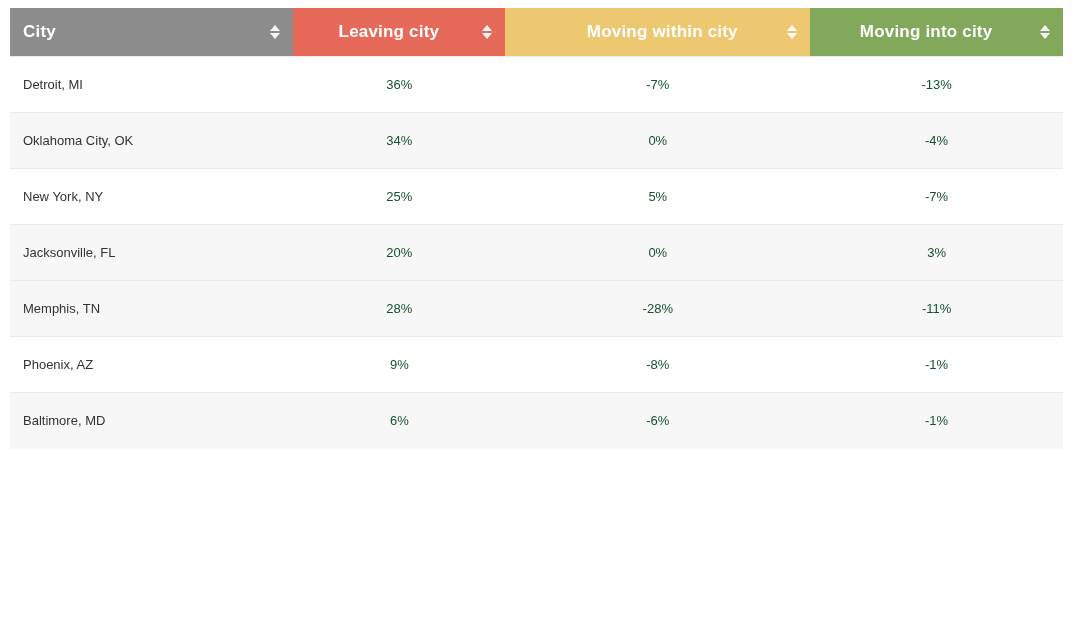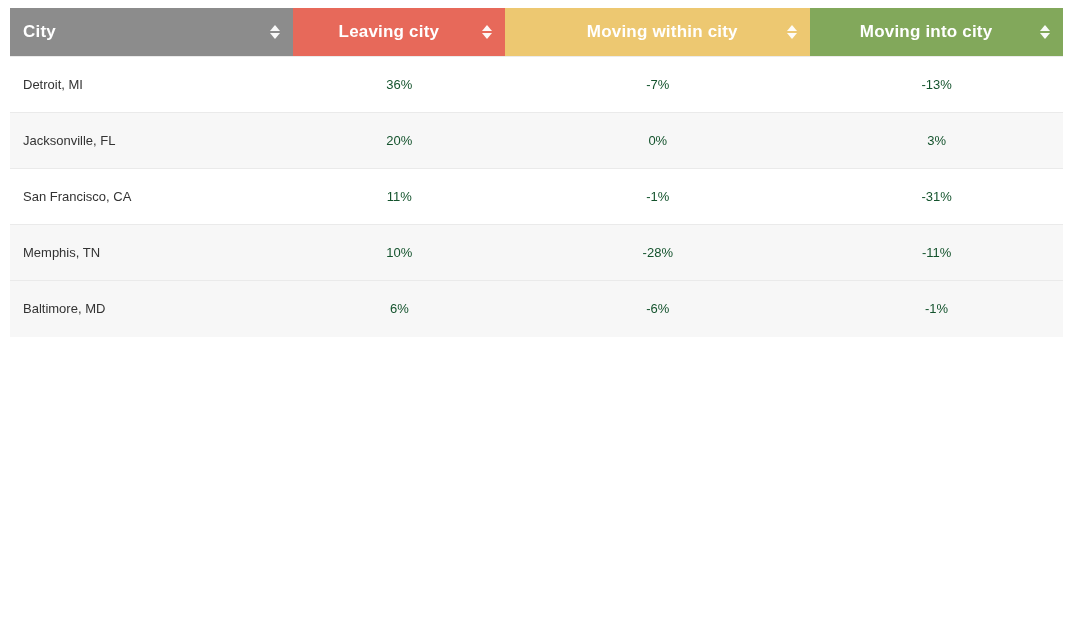--- a/index.html
+++ b/index.html
@@ -143,36 +143,48 @@
       </tr>
     </thead>
     <tbody>
       <tr class="row-odd">
         <td class="cell-city">Detroit, MI</td>
         <td class="cell-num">36%</td>
         <td class="cell-num">-7%</td>
         <td class="cell-num">-13%</td>
       </tr>
       <tr class="row-even">
+        <td class="cell-city">Oklahoma City, OK</td>
+        <td class="cell-num">34%</td>
+        <td class="cell-num">0%</td>
+        <td class="cell-num">-4%</td>
+      </tr>
+      <tr class="row-odd">
+        <td class="cell-city">New York, NY</td>
+        <td class="cell-num">25%</td>
+        <td class="cell-num">5%</td>
+        <td class="cell-num">-7%</td>
+      </tr>
+      <tr class="row-even">
         <td class="cell-city">Jacksonville, FL</td>
         <td class="cell-num">20%</td>
         <td class="cell-num">0%</td>
         <td class="cell-num">3%</td>
       </tr>
-      <tr class="row-odd">
-        <td class="cell-city">San Francisco, CA</td>
-        <td class="cell-num">11%</td>
-        <td class="cell-num">-1%</td>
-        <td class="cell-num">-31%</td>
-      </tr>
       <tr class="row-even">
         <td class="cell-city">Memphis, TN</td>
-        <td class="cell-num">10%</td>
+        <td class="cell-num">28%</td>
         <td class="cell-num">-28%</td>
         <td class="cell-num">-11%</td>
+      </tr>
+      <tr class="row-odd">
+        <td class="cell-city">Phoenix, AZ</td>
+        <td class="cell-num">9%</td>
+        <td class="cell-num">-8%</td>
+        <td class="cell-num">-1%</td>
       </tr>
       <tr class="row-even">
         <td class="cell-city">Baltimore, MD</td>
         <td class="cell-num">6%</td>
         <td class="cell-num">-6%</td>
         <td class="cell-num">-1%</td>
       </tr>
     </tbody>
   </table>
 </div>

